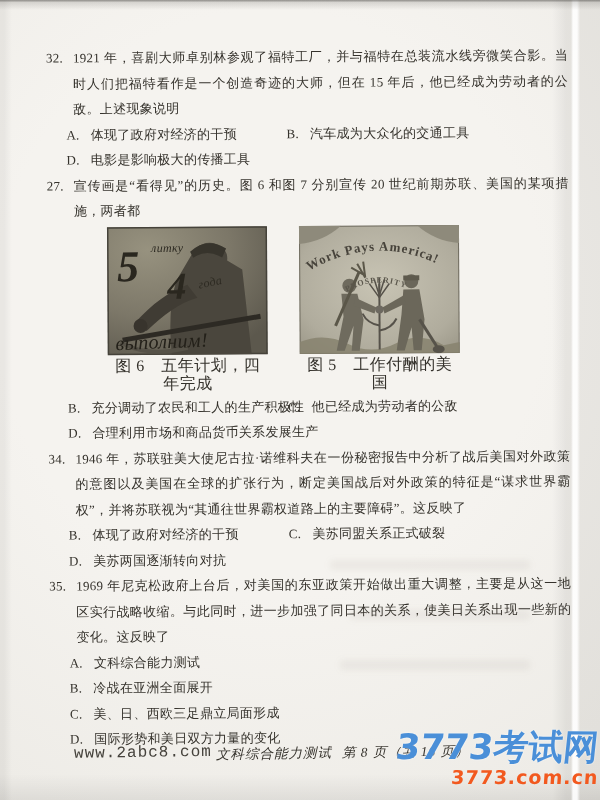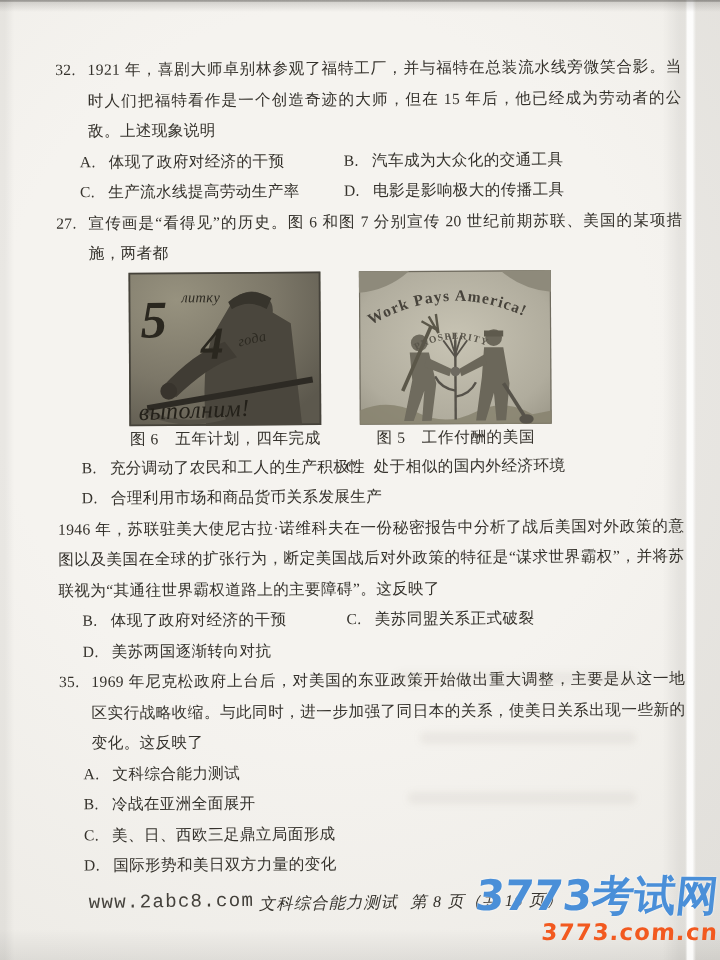--- a/index.html
+++ b/index.html
@@ -25,21 +25,21 @@
   .qrow{display:flex;}
   .qnum{flex:none;width:27px;}
   .stem{flex:1;margin:0;text-align:justify;}
   .opts2{display:grid;grid-template-columns:220px auto;margin-left:20px;}
   .opts1{margin-left:20px;}
   .opt{white-space:nowrap;}
   .optlabel{margin-right:11px;}
   .figs{display:flex;gap:32px;margin:3px 0 2px 60px;}
   .fig{width:160px;}
   .fig svg{display:block;width:160px;height:128px;}
-  .figcap{margin-top:2px;text-align:center;font-size:13px;line-height:18px;letter-spacing:.5px;}
+  .figcap{margin-top:2px;text-align:center;font-size:16px;line-height:18px;letter-spacing:.5px;}
   .footer{
     position:absolute;left:74px;top:744px;white-space:nowrap;
     transform:rotate(-0.8deg);
   }
   .footer-url{
     font-family:"Liberation Mono","DejaVu Sans Mono",monospace;
     font-size:16px;color:#45423c;letter-spacing:1px;
     position:relative;top:-3px;
   }
   .footer-exam{font-style:italic;font-size:13.5px;letter-spacing:1px;margin-left:4px;}
@@ -71,21 +71,20 @@
   <div class="content">
 
     <div>
       <div class="qrow">
         <span class="qnum">32.</span>
         <p class="stem">1921 年，喜剧大师卓别林参观了福特工厂，并与福特在总装流水线旁微笑合影。当时人们把福特看作是一个创造奇迹的大师，但在 15 年后，他已经成为劳动者的公敌。上述现象说明</p>
       </div>
       <div class="opts2">
         <div class="opt"><span class="optlabel">A.</span><span>体现了政府对经济的干预</span></div>
         <div class="opt"><span class="optlabel">B.</span><span>汽车成为大众化的交通工具</span></div>
-        <div class="opt"><span class="optlabel">C.</span><span>生产流水线提高劳动生产率</span></div>
         <div class="opt"><span class="optlabel">D.</span><span>电影是影响极大的传播工具</span></div>
       </div>
     </div>
 
     <div>
       <div class="qrow">
         <span class="qnum">27.</span>
         <p class="stem">宣传画是“看得见”的历史。图 6 和图 7 分别宣传 20 世纪前期苏联、美国的某项措施，两者都</p>
       </div>
 
@@ -164,27 +163,28 @@
             <text font-size="8" font-weight="bold" fill="#5b574c" letter-spacing="1">
               <textPath href="#arcP" startOffset="4">PROSPERITY</textPath>
             </text>
           </svg>
           <div class="figcap">图 5　工作付酬的美国</div>
         </div>
       </div>
 
       <div class="opts2">
         <div class="opt"><span class="optlabel">B.</span><span>充分调动了农民和工人的生产积极性</span></div>
-        <div class="opt"><span class="optlabel">C.</span><span>处于相似的国内外经济环境</span></div>
+        <div class="opt"><span class="optlabel">C.</span><span>他已经成为劳动者的公敌</span></div>
         <div class="opt"><span class="optlabel">D.</span><span>合理利用市场和商品货币关系发展生产</span></div>
       </div>
     </div>
 
     <div>
       <div class="qrow">
+        <span class="qnum">34.</span>
         <p class="stem">1946 年，苏联驻美大使尼古拉·诺维科夫在一份秘密报告中分析了战后美国对外政策的意图以及美国在全球的扩张行为，断定美国战后对外政策的特征是“谋求世界霸权”，并将苏联视为“其通往世界霸权道路上的主要障碍”。这反映了</p>
       </div>
       <div class="opts2">
         <div class="opt"><span class="optlabel">B.</span><span>体现了政府对经济的干预</span></div>
         <div class="opt"><span class="optlabel">C.</span><span>美苏同盟关系正式破裂</span></div>
         <div class="opt"><span class="optlabel">D.</span><span>美苏两国逐渐转向对抗</span></div>
       </div>
     </div>
 
     <div>

